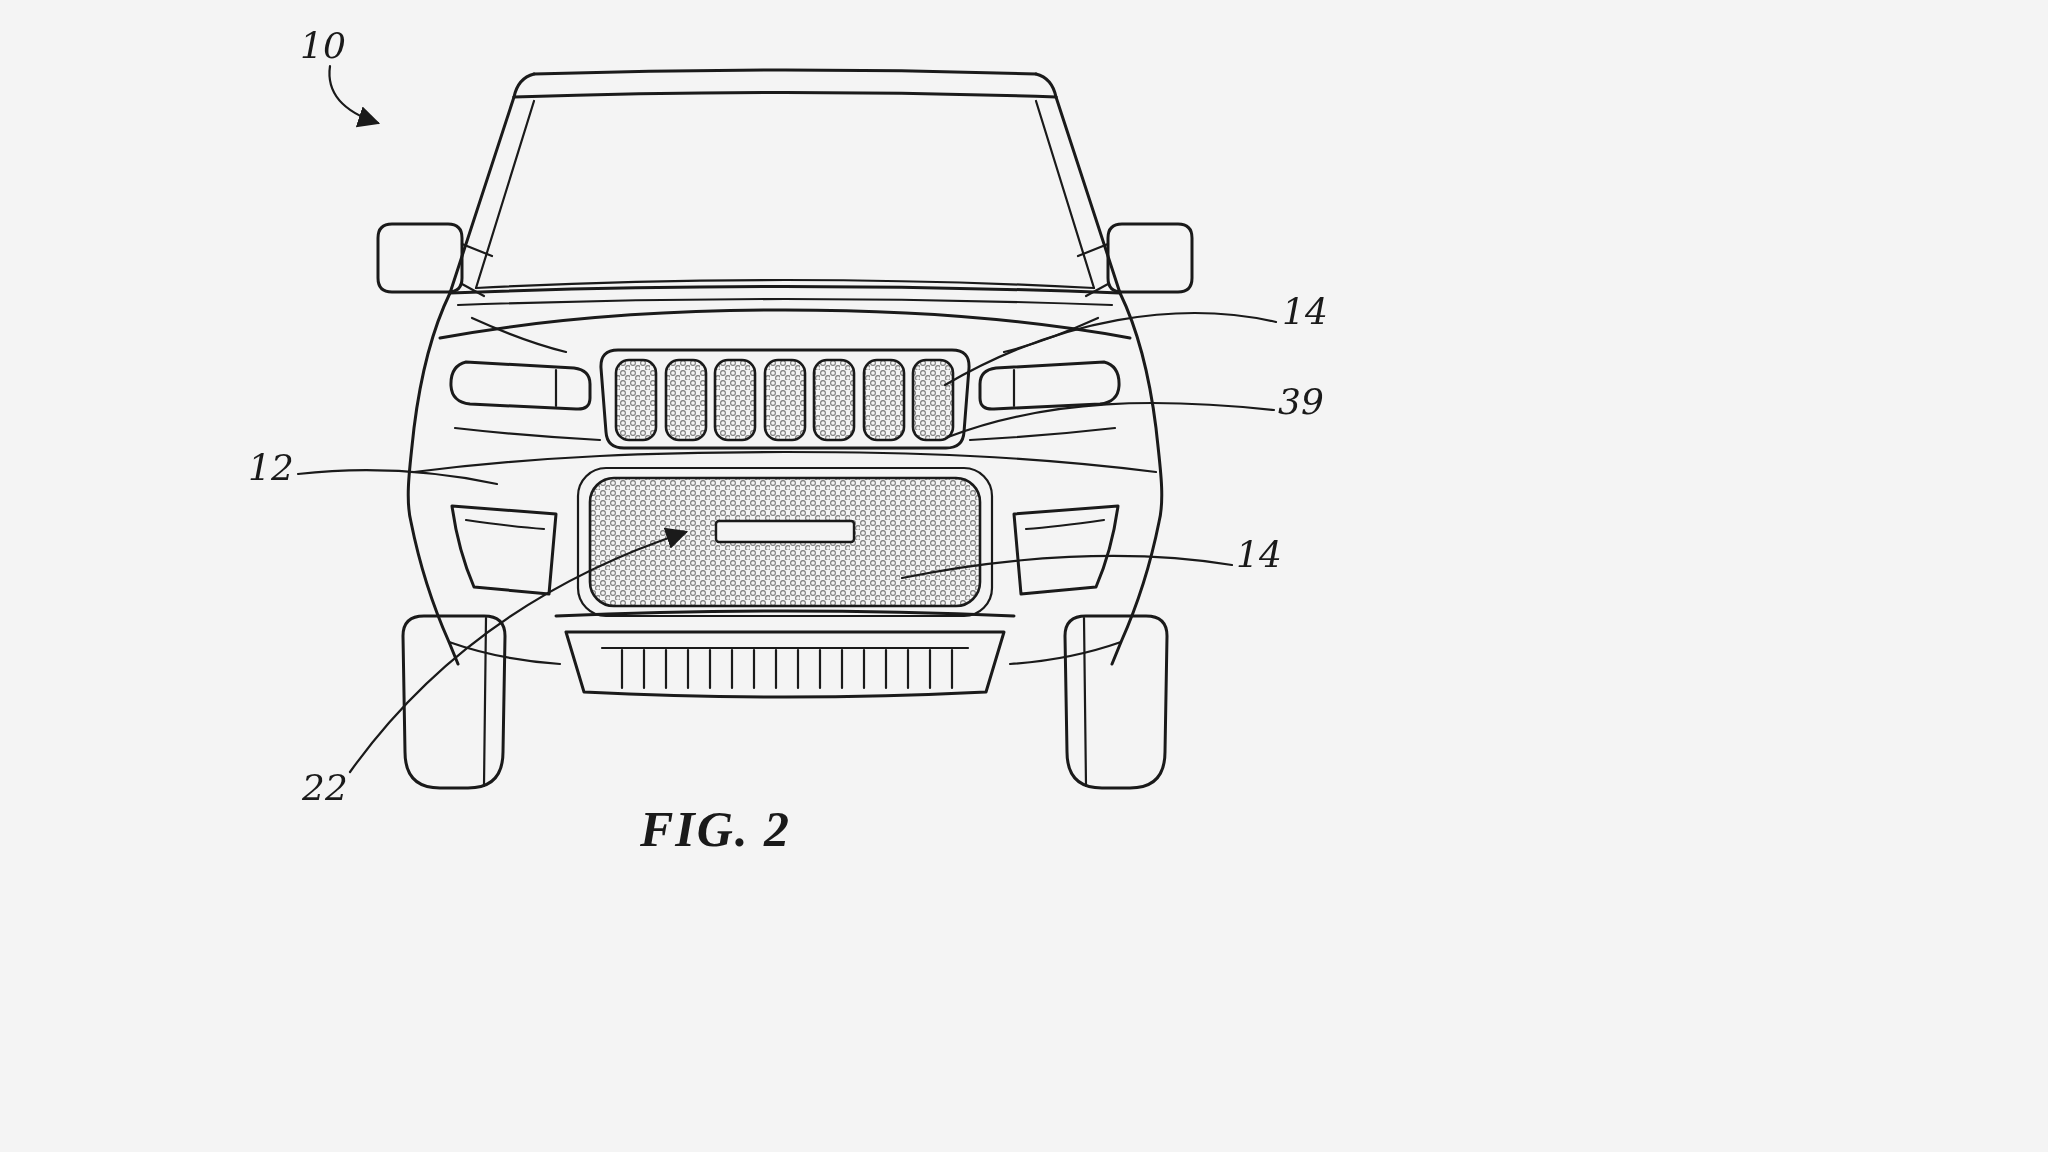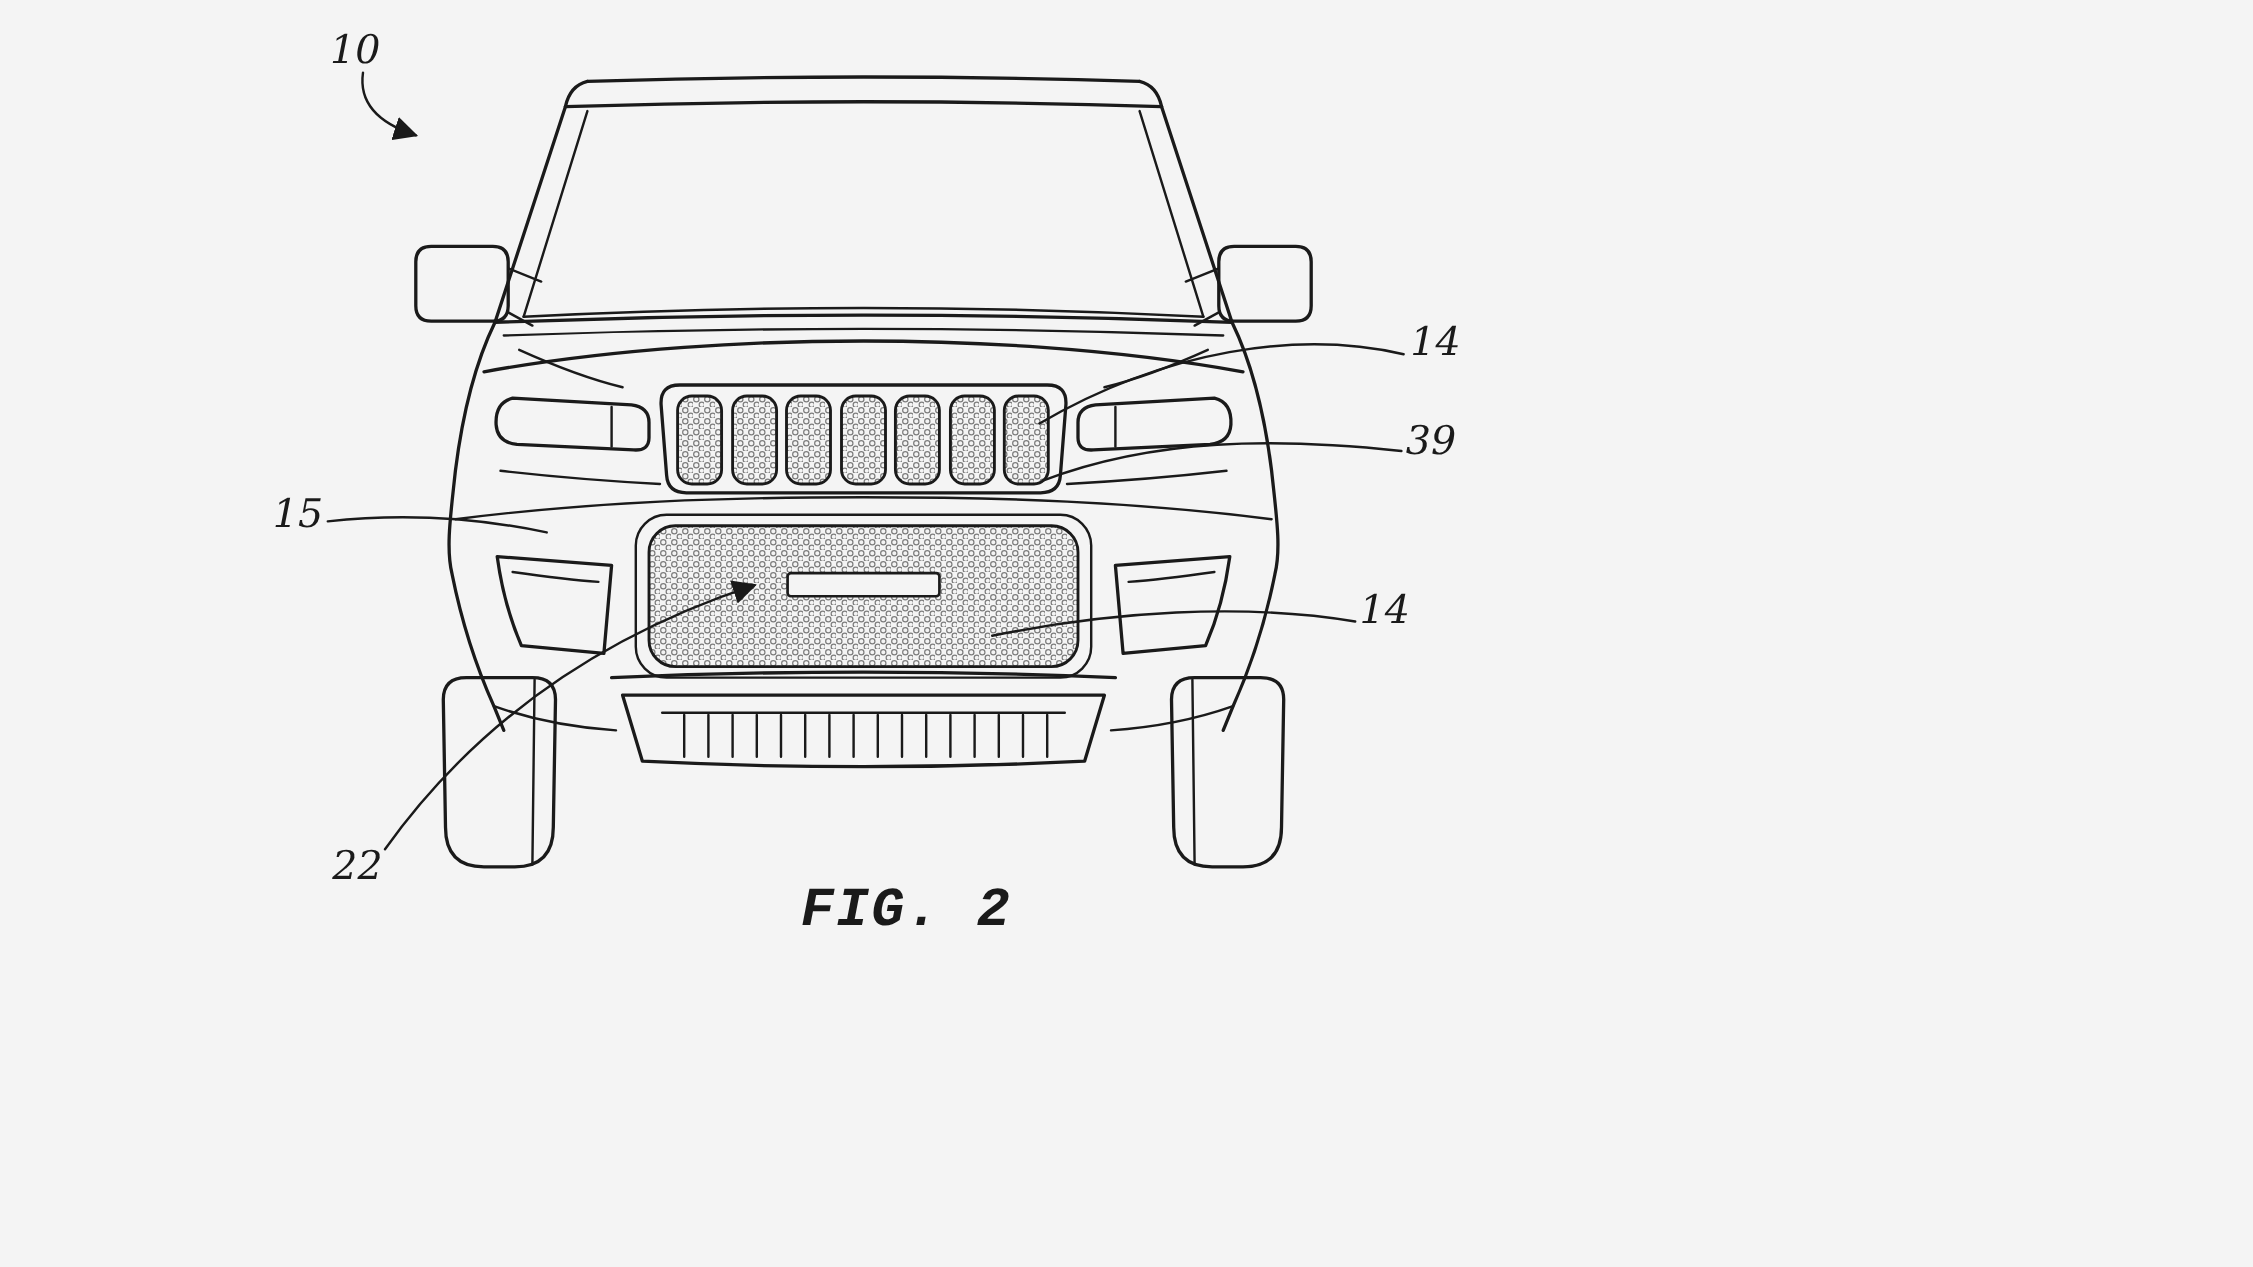--- a/index.html
+++ b/index.html
@@ -14,22 +14,22 @@
   .ln-thin { fill:none; stroke:var(--ink); stroke-width:2.2; stroke-linecap:round; stroke-linejoin:round; }
   .mesh-rect { stroke:var(--ink); stroke-width:2.6; }
   .mesh-dot { fill:none; stroke:var(--ink); opacity:.55; stroke-width:1.1; }
   .plate-slot { fill:var(--bg); stroke:var(--ink); stroke-width:2.4; }
   .arrow-head { fill:var(--ink); }
   .ref {
     position:absolute; font-style:italic; font-size:36px;
     color:var(--ink); font-family:"DejaVu Serif", serif; line-height:1;
   }
   .caption {
-    position:absolute; left:640px; top:800px; width:280px; text-align:right;
-    font-family:Liberation Mono, monospace; font-weight:bold; font-style:italic;
+    position:absolute; left:640px; top:800px; width:280px; text-align:left;
+    font-family:Liberation Serif, serif; font-weight:bold; font-style:italic;
     font-size:50px; letter-spacing:2px; color:var(--ink);
   }
 </style>
 </head>
 <body>
 
 <div class="canvas">
 
   <svg id="fig-svg" width="2048" height="1152" viewBox="0 0 2048 1152" aria-hidden="true">
     <defs>
@@ -132,19 +132,19 @@
       <path class="ln-thin" d="M1274 410 C1160 398 1050 398 948 437"></path>
       <path class="ln-thin" d="M298 474 C370 466 440 472 497 484"></path>
       <path class="ln-thin" d="M1232 565 C1130 548 1010 556 902 578"></path>
       <path class="ln-thin" marker-end="url(#arrowhead)" d="M350 772 C430 660 540 580 686 532"></path>
     </g>
   </svg>
 
   <div class="ref" style="left:300px; top:28px;">10</div>
   <div class="ref" style="left:1282px; top:294px;">14</div>
   <div class="ref" style="left:1278px; top:384px;">39</div>
-  <div class="ref" style="left:248px; top:450px;">15</div>
+  <div class="ref" style="left:248px; top:450px;">12</div>
   <div class="ref" style="left:1236px; top:537px;">14</div>
   <div class="ref" style="left:302px; top:770px;">22</div>
 
   <div class="caption">FIG. 2</div>
 
 </div>
 
 </body></html>

